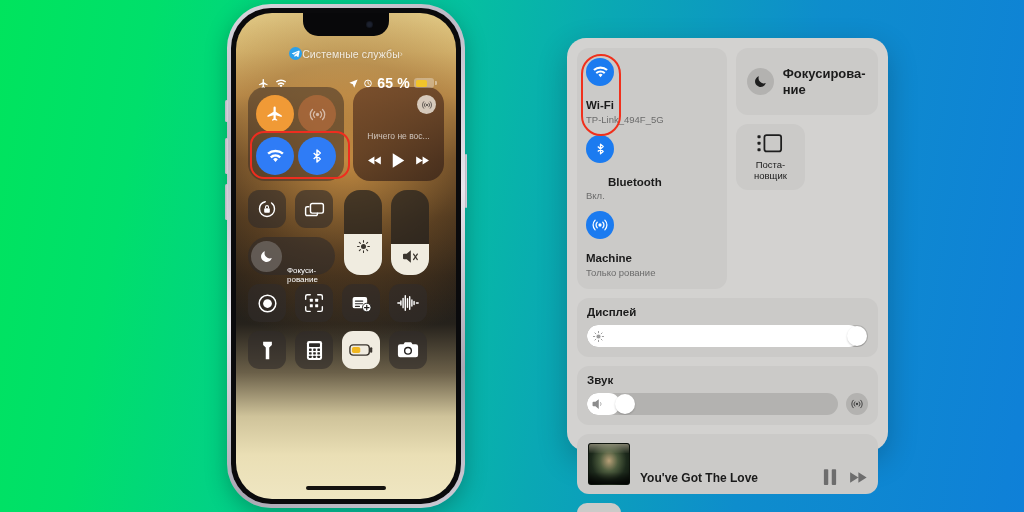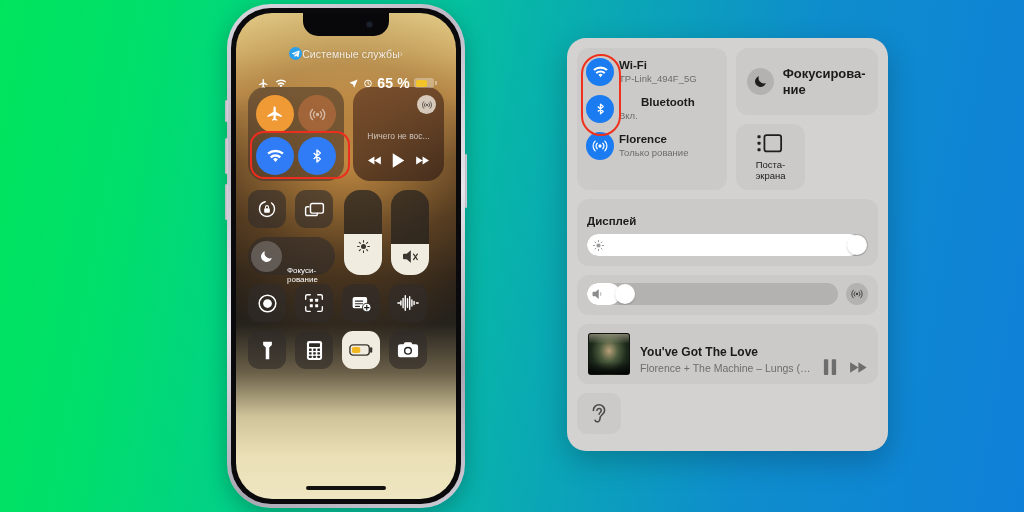--- a/index.html
+++ b/index.html
@@ -247,21 +247,21 @@
     background: #cbcac8;
     border-radius: 12px;
   }
   #mc-top { display: flex; gap: 9px; }
   #mc-conn {
     position: relative;
     width: 155px;
     padding: 10px 9px;
     display: flex; flex-direction: column; gap: 9px;
   }
-  .mc-row { display: flex; align-items: center; gap: 5px; }
+  .mc-row { display: flex; gap: 13px; flex-direction: column; }
   .mc-ic {
     width: 28px; height: 28px; border-radius: 50%;
     background: #1b7bf0;
     display: flex; align-items: center; justify-content: center;
     flex: none;
   }
   .mc-txt .t1 { font-size: 11.5px; font-weight: 700; color: #1b1b1b; line-height: 1.2; }
   .mc-txt .t2 { font-size: 9.5px; color: #6b6b6b; line-height: 1.25; margin-top:1px; }
   #mc-conn-highlight {
     position: absolute;
@@ -291,21 +291,21 @@
     width: 69.5px; height: 66px;
     display: flex; flex-direction: column; align-items: center; justify-content: center;
     gap: 5px;
   }
   .mc-sq .lab2 { font-size: 9.5px; color: #1b1b1b; text-align: center; line-height: 1.18; }
 
   .mc-sect {
     margin-top: 9px;
     padding: 8px 10px 10px;
   }
-  .mc-sect .hd { font-size: 11.5px; font-weight: 700; color: #1b1b1b; margin-bottom: 7px; margin-top: 8px; }
+  .mc-sect .hd { font-size: 11.5px; font-weight: 700; color: #1b1b1b; margin-bottom: 7px; }
   .hslider {
     position: relative;
     height: 22px;
     border-radius: 11px;
     background: #b3b2b0;
     overflow: hidden;
   }
   .hslider .hfill {
     position: absolute; left: 0; top: 0; bottom: 0;
     background: #fff;
@@ -630,21 +630,21 @@
         </div>
 
         <div class="mc-row">
           <span class="mc-ic">
             <svg width="18" height="18" viewBox="0 0 24 24">
               <circle cx="12" cy="12" r="2.2" fill="#fff"></circle>
               <path d="M8.3 8.3a5.2 5.2 0 0 0 0 7.4M15.7 8.3a5.2 5.2 0 0 1 0 7.4M5.5 5.5a9.2 9.2 0 0 0 0 13M18.5 5.5a9.2 9.2 0 0 1 0 13" fill="none" stroke="#fff" stroke-width="1.7" stroke-linecap="round"></path>
             </svg>
           </span>
           <span class="mc-txt">
-            <span class="t1" style="display:block;">Florence</span>
+            <span class="t1" style="display:block;">Machine</span>
             <span class="t2" style="display:block;">Только рование</span>
           </span>
         </div>
 
         <div id="mc-conn-highlight"></div>
       </div>
 
       <div id="mc-right">
         <div id="mc-focus" class="mc-card">
           <span class="moonc">
@@ -658,21 +658,21 @@
         <div id="mc-right-row">
           <div class="mc-sq mc-card">
             <svg width="26" height="21" viewBox="0 0 28 22">
               <g fill="#1e1e1e">
                   <rect x="0.5" y="2" width="3.4" height="3.4" rx="1"></rect>
                   <rect x="0.5" y="9" width="3.4" height="3.4" rx="1"></rect>
                   <rect x="0.5" y="16" width="3.4" height="3.4" rx="1"></rect>
                 </g>
               <rect x="8" y="2" width="18" height="17.5" rx="2.4" fill="none" stroke="#1e1e1e" stroke-width="1.9"></rect>
             </svg>
-            <span class="lab2"><span>Поста-</span><br><span>экрана</span></span>
+            <span class="lab2"><span>Поста-</span><br><span>новщик</span></span>
           </div>
 
         </div>
       </div>
     </div>
 
     <div class="mc-card mc-sect">
       <div class="hd">Дисплей</div>
       <div class="hslider">
         <div class="hfill" style="width:97%;">
@@ -681,20 +681,21 @@
             <g stroke="#9a9a9a" stroke-width="1.8" stroke-linecap="round">
                 <path d="M12 2.6v2.4M12 19v2.4M2.6 12H5M19 12h2.4M5.4 5.4l1.7 1.7M16.9 16.9l1.7 1.7M18.6 5.4l-1.7 1.7M7.1 16.9l-1.7 1.7"></path>
               </g>
           </svg>
         </div>
         <div class="knob" style="right:1px;"></div>
       </div>
     </div>
 
     <div class="mc-card mc-sect">
+      <div class="hd">Звук</div>
       <div id="sound-row">
         <div class="hslider">
           <div class="hfill" style="width:13%;">
             <svg width="13" height="12" viewBox="0 0 24 22">
               <path fill="#8c8c8c" d="M12.5 2 6.4 7H2.6A1.6 1.6 0 0 0 1 8.6v4.8A1.6 1.6 0 0 0 2.6 15h3.8l6.1 5z"></path>
               <path d="M16 8.3a4.4 4.4 0 0 1 0 5.4" fill="none" stroke="#a9a9a9" stroke-width="1.7" stroke-linecap="round"></path>
             </svg>
           </div>
           <div class="knob" style="left:11%;"></div>
         </div>
@@ -704,21 +705,20 @@
             <path d="M8.3 8.3a5.2 5.2 0 0 0 0 7.4M15.7 8.3a5.2 5.2 0 0 1 0 7.4M5.5 5.5a9.2 9.2 0 0 0 0 13M18.5 5.5a9.2 9.2 0 0 1 0 13" fill="none" stroke="#3c3c3c" stroke-width="1.6" stroke-linecap="round"></path>
           </svg>
         </span>
       </div>
     </div>
 
     <div id="mc-media" class="mc-card">
       <div class="art"></div>
       <div class="meta">
         <div class="title">You've Got The Love</div>
-        <div class="sub">Florence + The Machine – Lungs (D…</div>
       </div>
       <div class="ctrls">
         <svg width="14" height="16" viewBox="0 0 16 18">
             <rect x="1" y="0" width="5" height="18" rx="1" fill="#6d6d6d"></rect>
             <rect x="10" y="0" width="5" height="18" rx="1" fill="#6d6d6d"></rect>
           </svg>
         <svg width="18" height="13" viewBox="0 0 24 17">
             <path fill="#6d6d6d" d="M12.5 8.5 1.5 15.5V1.5zM23.5 8.5 12.5 15.5V1.5z"></path>
           </svg>
       </div>

